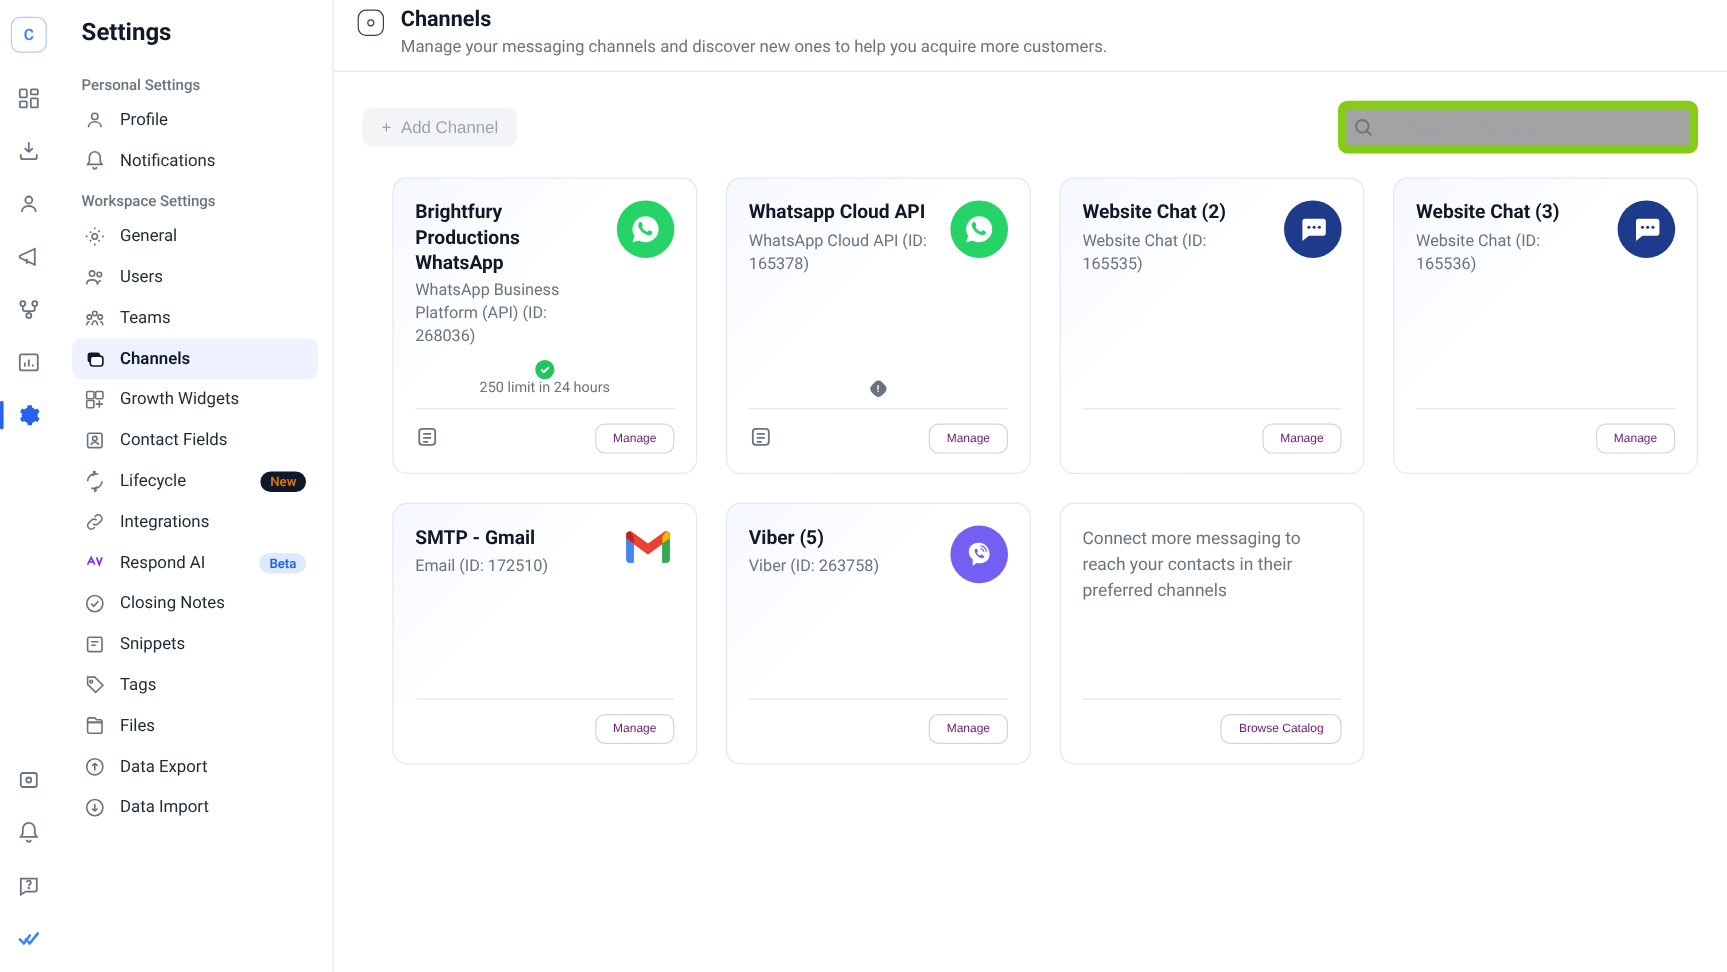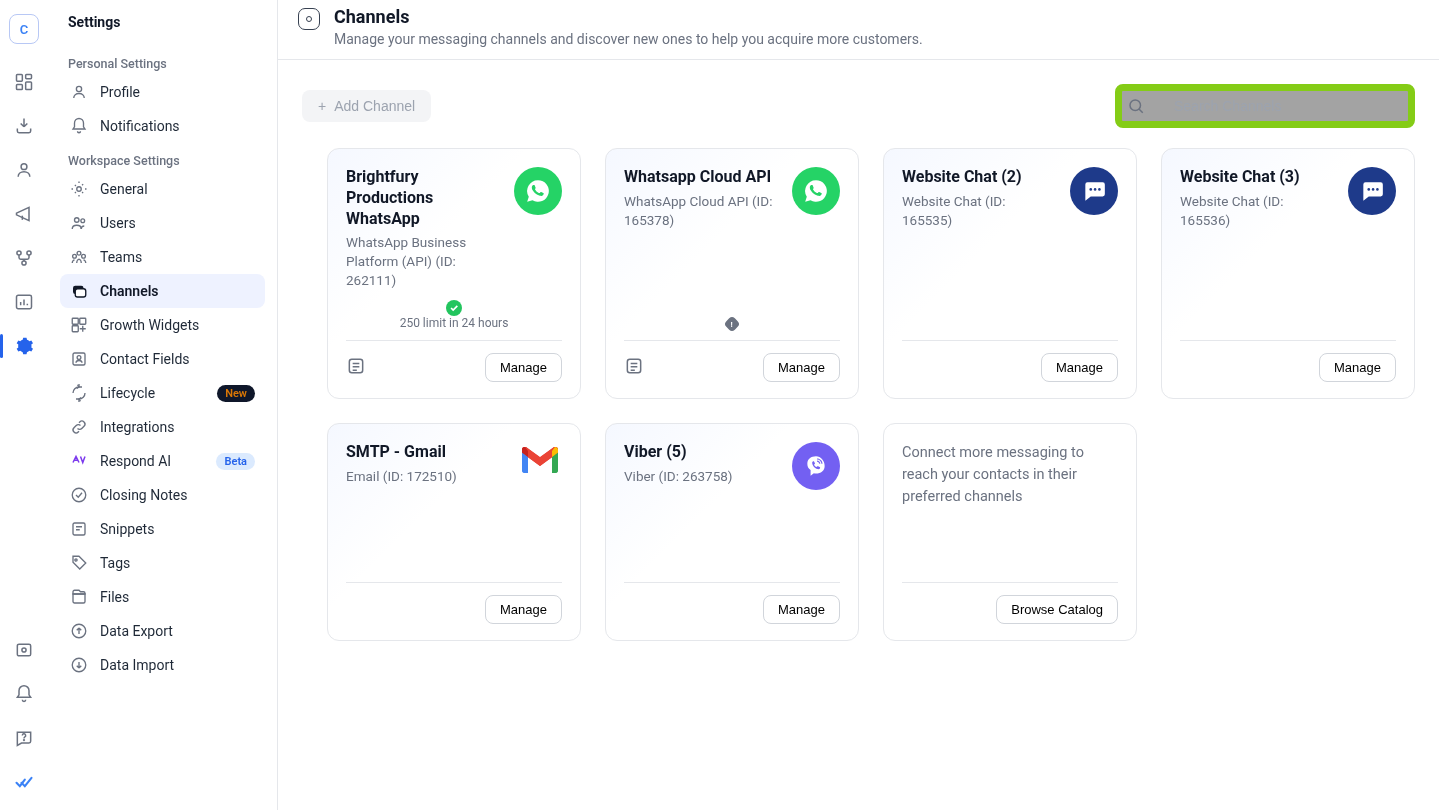--- a/index.html
+++ b/index.html
@@ -67,21 +67,21 @@
 .rail svg { width: 20px; height: 20px; }
 
 
 .sidebar {
   width: 230px;
   border-right: 1px solid #e5e7eb;
   padding: 14px 12px;
   overflow-y: auto;
 }
 .sidebar-title {
-  font-size: 14px;
+  font-size: 20px;
   font-weight: 700;
   color: #111827;
   margin-bottom: 22px;
   padding-left: 8px;
 }
 .sidebar-section-label {
   font-size: 12.5px;
   color: #6b7280;
   font-weight: 500;
   padding: 4px 8px;
@@ -285,23 +285,23 @@
 }
 .footer-icon {
   color: #6b7280;
 }
 .footer-icon svg { width: 20px; height: 20px; }
 .btn-manage {
   background: #fff;
   border: 1px solid #d1d5db;
   padding: 6px 14px;
   border-radius: 8px;
-  font-size: 13px;
+  font-size: 10px;
   font-weight: 500;
-  color: #000000;
+  color: #701a75;
   cursor: pointer;
 }
 
 .catalog-text {
   font-size: 14.5px;
   color: #6b7280;
   line-height: 1.5;
 }
 .card.catalog .card-footer { justify-content: flex-end; }
 </style>
@@ -584,21 +584,21 @@
             </svg>
           <input class="search-input" placeholder="Search Channels" style="">
         </div>
       </div>
 
       <div class="grid" id="channel-grid">
           <div class="card">
             <div class="card-head">
               <div class="card-info">
                 <div class="card-title">Brightfury Productions WhatsApp</div>
-                <div class="card-sub">WhatsApp Business Platform (API) (ID: 262111)</div>
+                <div class="card-sub">WhatsApp Business Platform (API) (ID: 268036)</div>
               </div>
               <div class="card-icon whatsapp">
                 <svg viewBox="0 0 24 24" fill="#fff">
                   <path d="M12 2a10 10 0 00-8.5 15.3L2 22l4.9-1.4A10 10 0 1012 2zm5 13.3c-.2.6-1.2 1.2-1.7 1.2-.4 0-1 .2-3.3-.7-2.8-1.1-4.5-4-4.7-4.2-.1-.2-1-1.4-1-2.7s.7-1.9.9-2.1c.2-.2.5-.3.7-.3h.5c.2 0 .4 0 .6.5l.8 2c.1.1 0 .3 0 .4l-.4.6c-.1.2-.3.3-.1.6.1.2.7 1.2 1.6 2 1.1.9 2 1.2 2.3 1.3.2.1.4 0 .5-.1l.7-.8c.2-.2.4-.2.6-.1l1.9.9c.2.1.4.2.4.3 0 .2 0 .7-.3 1.3z"></path>
                 </svg>
               </div>
             </div>
             <div class="card-status">
               <span class="status-dot ok">
                 <svg width="10" height="10" viewBox="0 0 24 24" fill="none" stroke="#fff" stroke-width="4">

